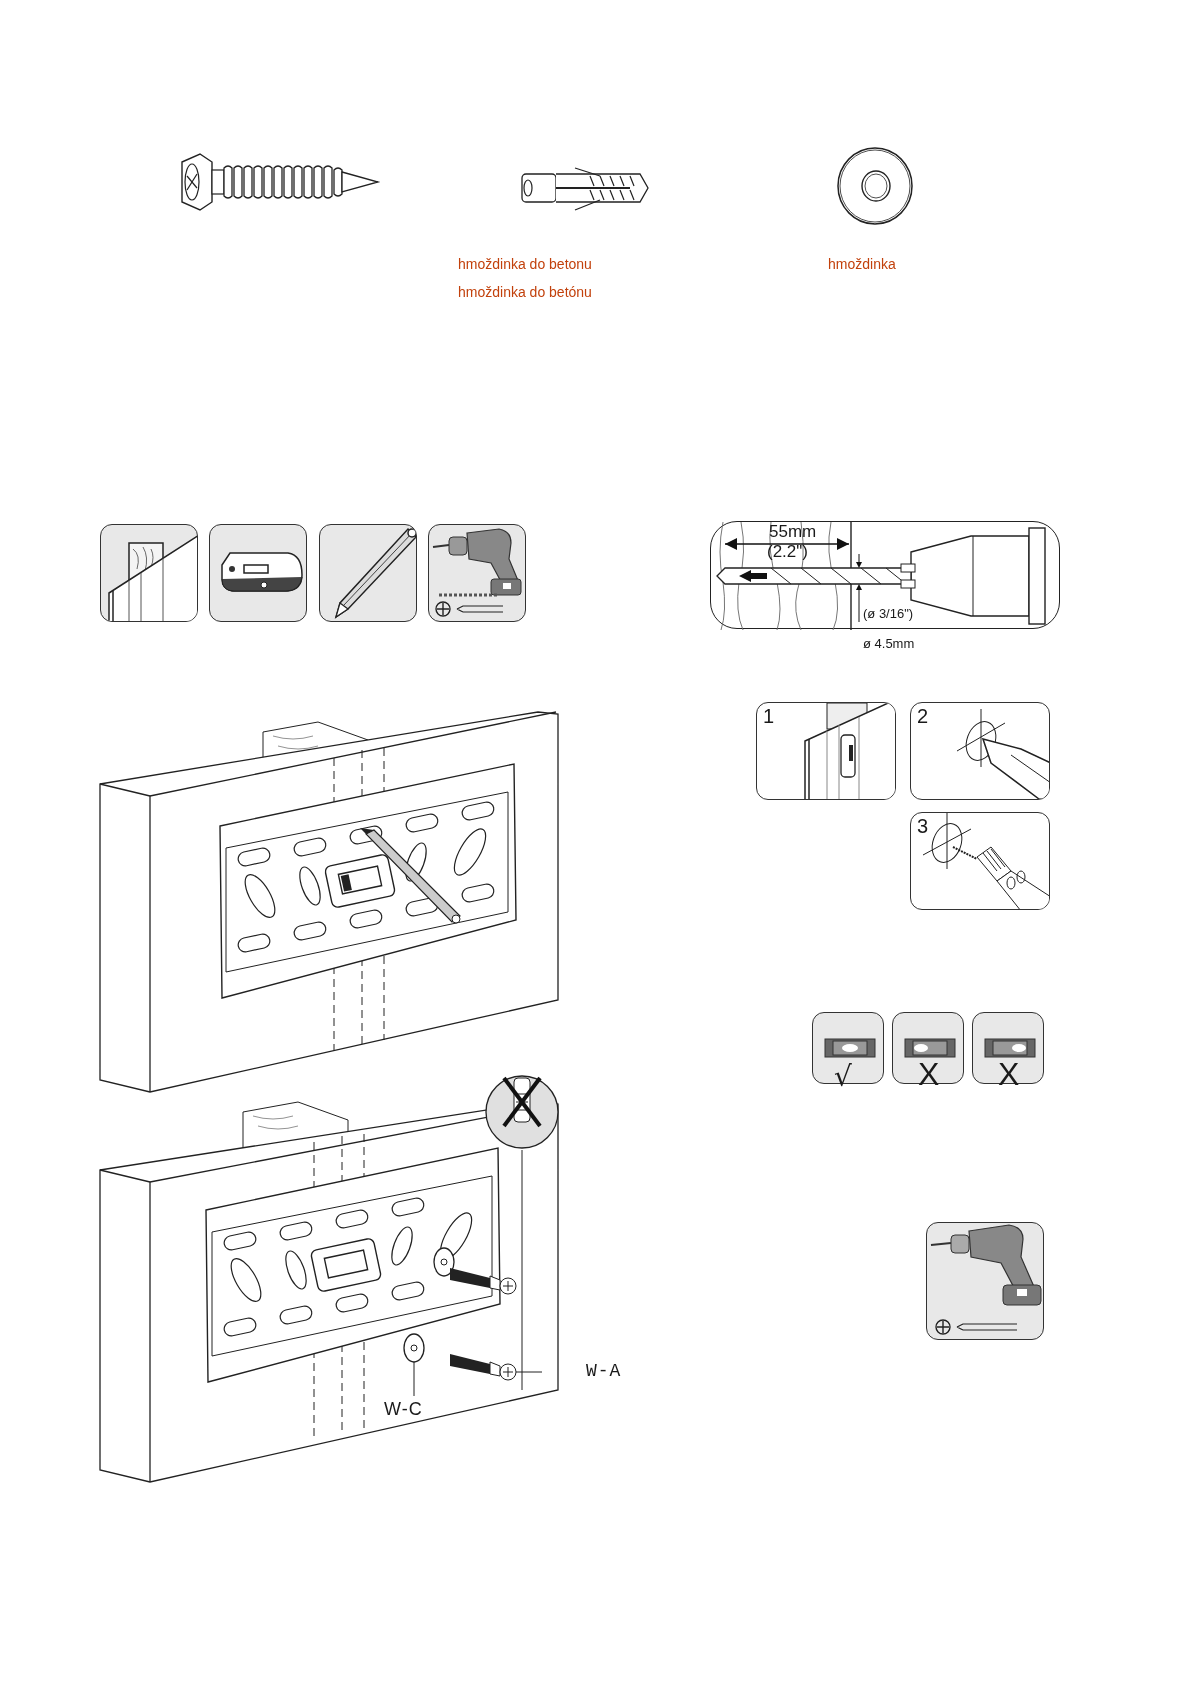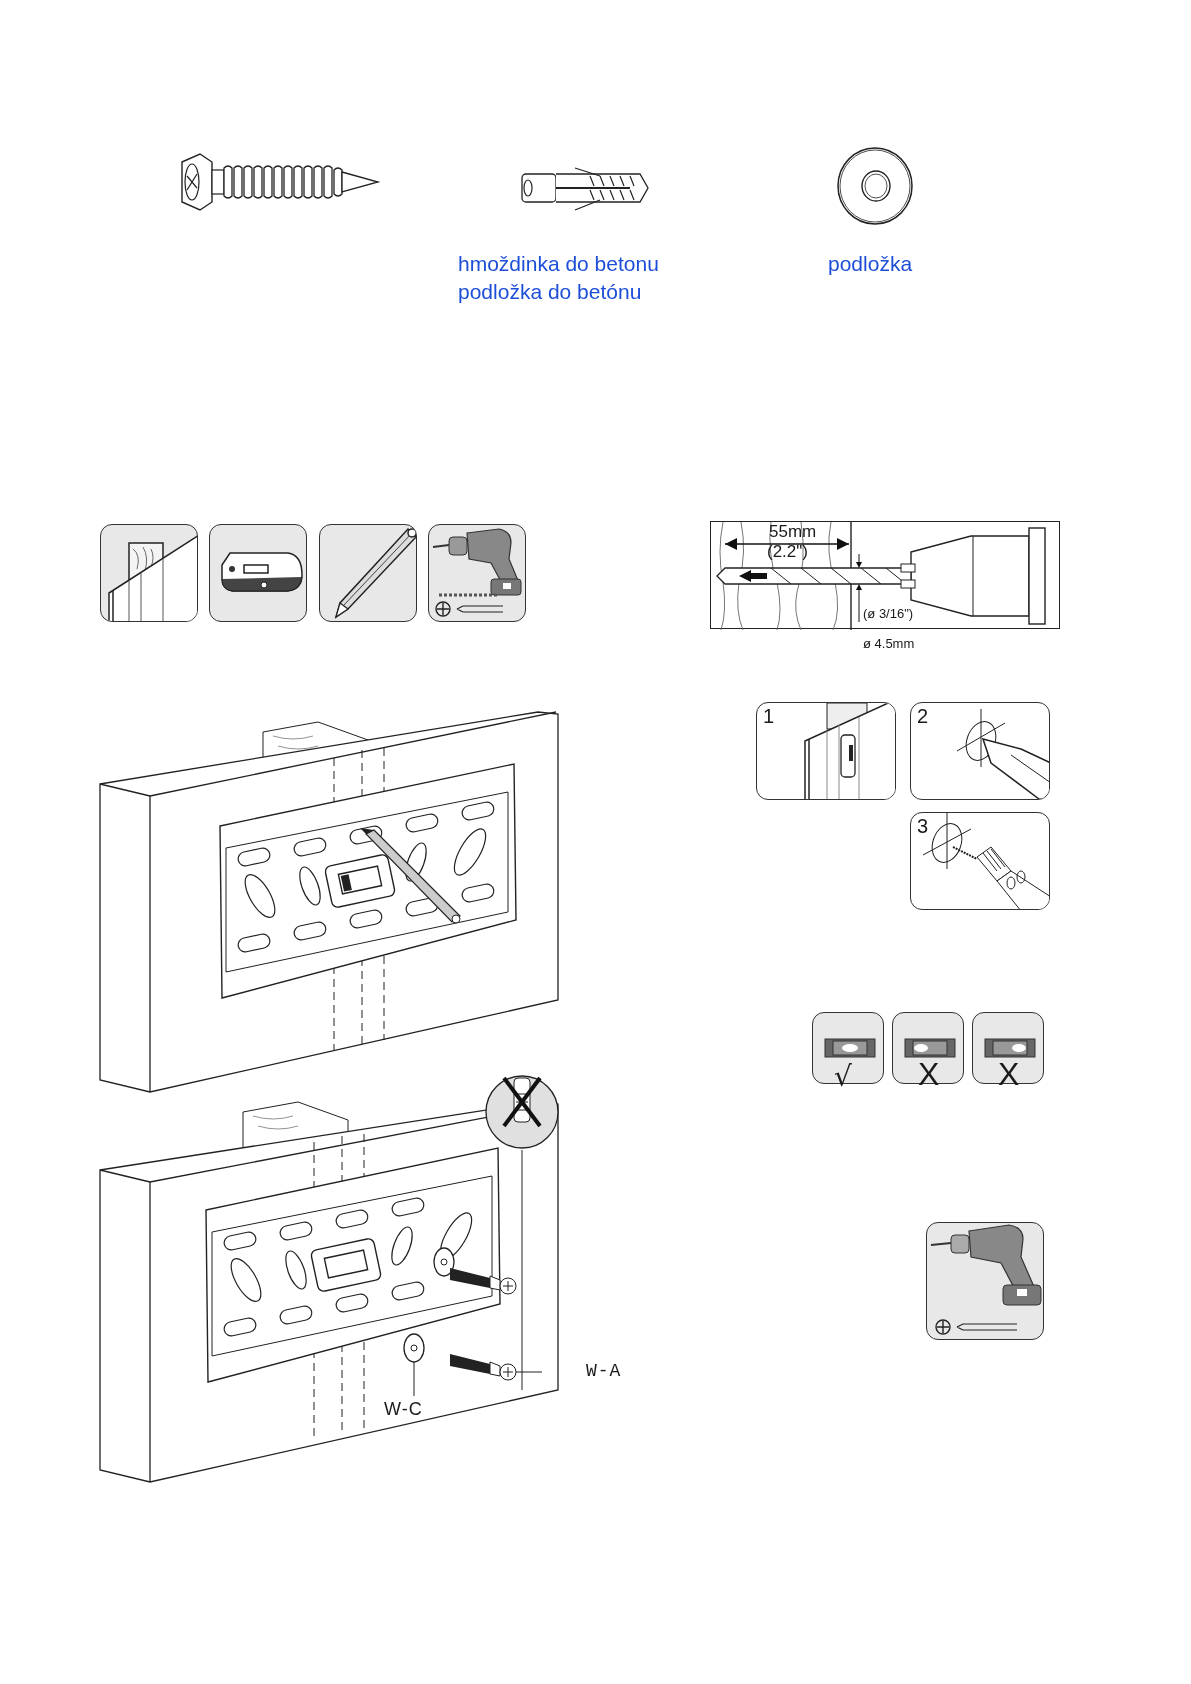--- a/index.html
+++ b/index.html
@@ -1,18 +1,18 @@
 <!DOCTYPE html>
 <html><head>
 <meta charset="utf-8">
 <style>
   html, body { margin: 0; padding: 0; background: #ffffff; }
   body { width: 1191px; height: 1684px; position: relative; overflow: hidden; font-family: "Liberation Sans", sans-serif; color: #1a1a1a; }
-  .abs { position: absolute; }
-  .lbl { position: absolute; font-size: 21px; line-height: 28px; color: #1d4ed8; white-space: nowrap; }
+  .abs { position: absolute; border-radius: 27px; }
+  .lbl { position: absolute; font-size: 14px; line-height: 28px; color: #c2410c; white-space: nowrap; }
   .panel { position: absolute; border: 1.6px solid #333; border-radius: 12px; background: #e8e8e8; overflow: hidden; box-sizing: border-box; }
   .panel.white { background: #fff; }
   .stepnum { position: absolute; left: 6px; top: 2px; font-size: 20px; color: #1a1a1a; }
   svg { position: absolute; overflow: visible; }
   .callout { position: absolute; font-size: 18px; letter-spacing: 1px; color: #1a1a1a; }
 </style>
 </head>
 <body>
 
 <div>
@@ -46,29 +46,29 @@
     <path d="M36 14 L120 14 L128 28 L120 42 L36 42" fill="#fff" stroke="#222" stroke-width="1.3"></path>
     <line x1="36" y1="28" x2="110" y2="28" stroke="#222" stroke-width="2"></line>
     <line x1="55" y1="8" x2="80" y2="16" stroke="#222" stroke-width="1.3"></line>
     <line x1="55" y1="50" x2="80" y2="40" stroke="#222" stroke-width="1.3"></line>
     <g stroke="#222" stroke-width="1.2" fill="none">
       <path d="M70 16 l4 10 M80 16 l4 10 M90 16 l4 10 M100 16 l4 10 M110 16 l4 10"></path>
       <path d="M70 30 l4 10 M80 30 l4 10 M90 30 l4 10 M100 30 l4 10 M110 30 l4 10"></path>
     </g>
   </svg>
   <div class="lbl" style="left:458px;top:250px;">hmoždinka do betonu</div>
-  <div class="lbl" style="left:458px;top:278px;">podložka do betónu</div>
+  <div class="lbl" style="left:458px;top:278px;">hmoždinka do betónu</div>
 
   <svg style="left:835px;top:146px;" width="80" height="80" viewBox="0 0 80 80">
     <ellipse cx="40" cy="40" rx="37" ry="38" fill="#fff" stroke="#222" stroke-width="1.5"></ellipse>
     <ellipse cx="40" cy="40" rx="35" ry="36" fill="none" stroke="#222" stroke-width="0.8"></ellipse>
     <ellipse cx="41" cy="40" rx="14" ry="15" fill="#fff" stroke="#222" stroke-width="1.4"></ellipse>
     <ellipse cx="41" cy="40" rx="11" ry="12" fill="none" stroke="#222" stroke-width="0.8"></ellipse>
   </svg>
-  <div class="lbl" style="left:828px;top:250px;">podložka</div>
+  <div class="lbl" style="left:828px;top:250px;">hmoždinka</div>
 </div>
 
 <div>
   <div class="panel" style="left:100px;top:524px;width:98px;height:98px;">
     <svg style="left:0;top:0;" width="98" height="98" viewBox="0 0 98 98">
       <rect x="28" y="18" width="34" height="40" fill="#f4f4f4" stroke="#222" stroke-width="1.5"></rect>
       <path d="M32 24 q8 6 4 20 M42 22 q6 10 2 24 M50 24 q4 8 0 18" stroke="#444" fill="none" stroke-width="0.8"></path>
       <polygon points="8,68 98,10 98,98 8,98" fill="#fff" stroke="#222" stroke-width="1.5"></polygon>
       <line x1="12" y1="66" x2="12" y2="98" stroke="#222" stroke-width="1.5"></line>
       <line x1="28" y1="56" x2="28" y2="98" stroke="#555" stroke-width="1"></line>

